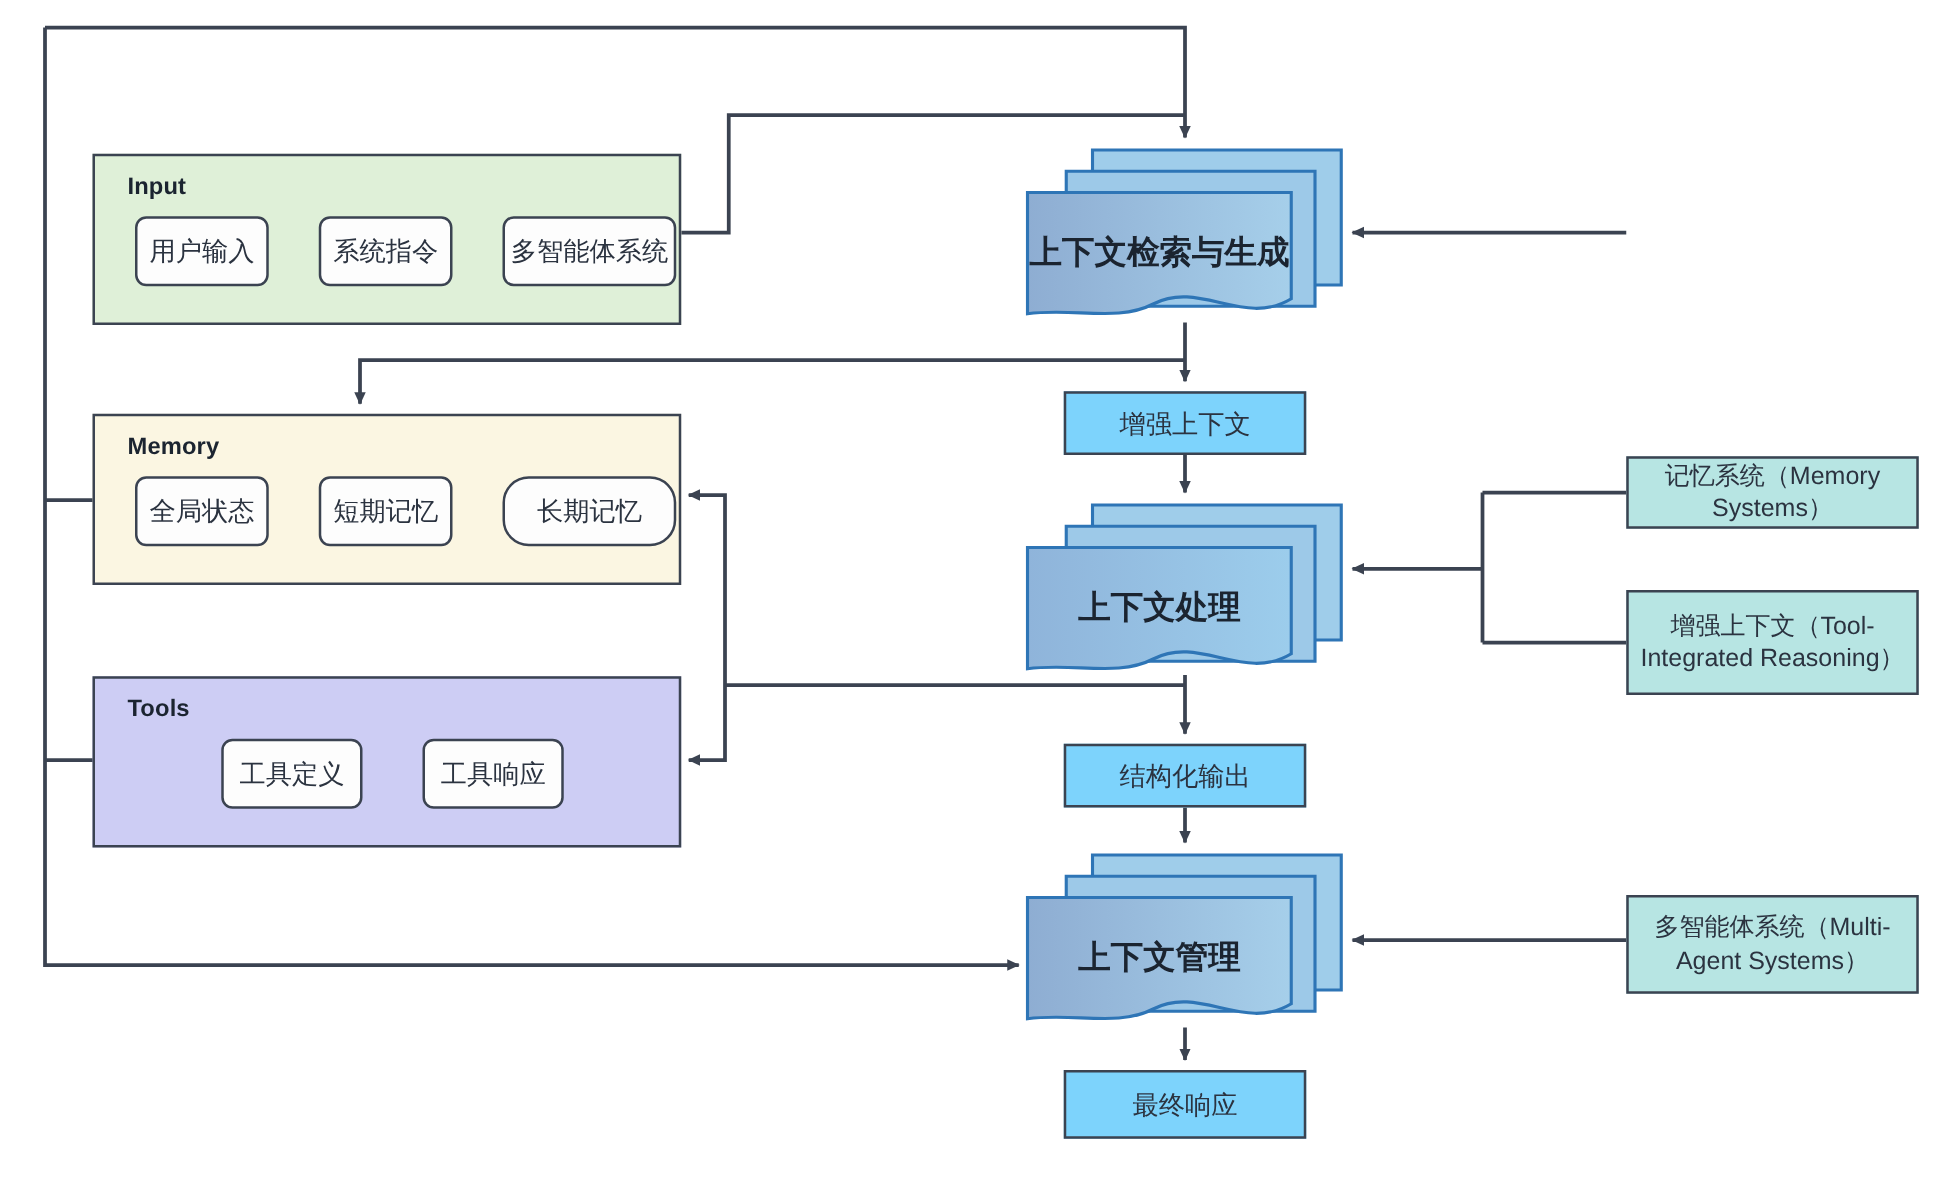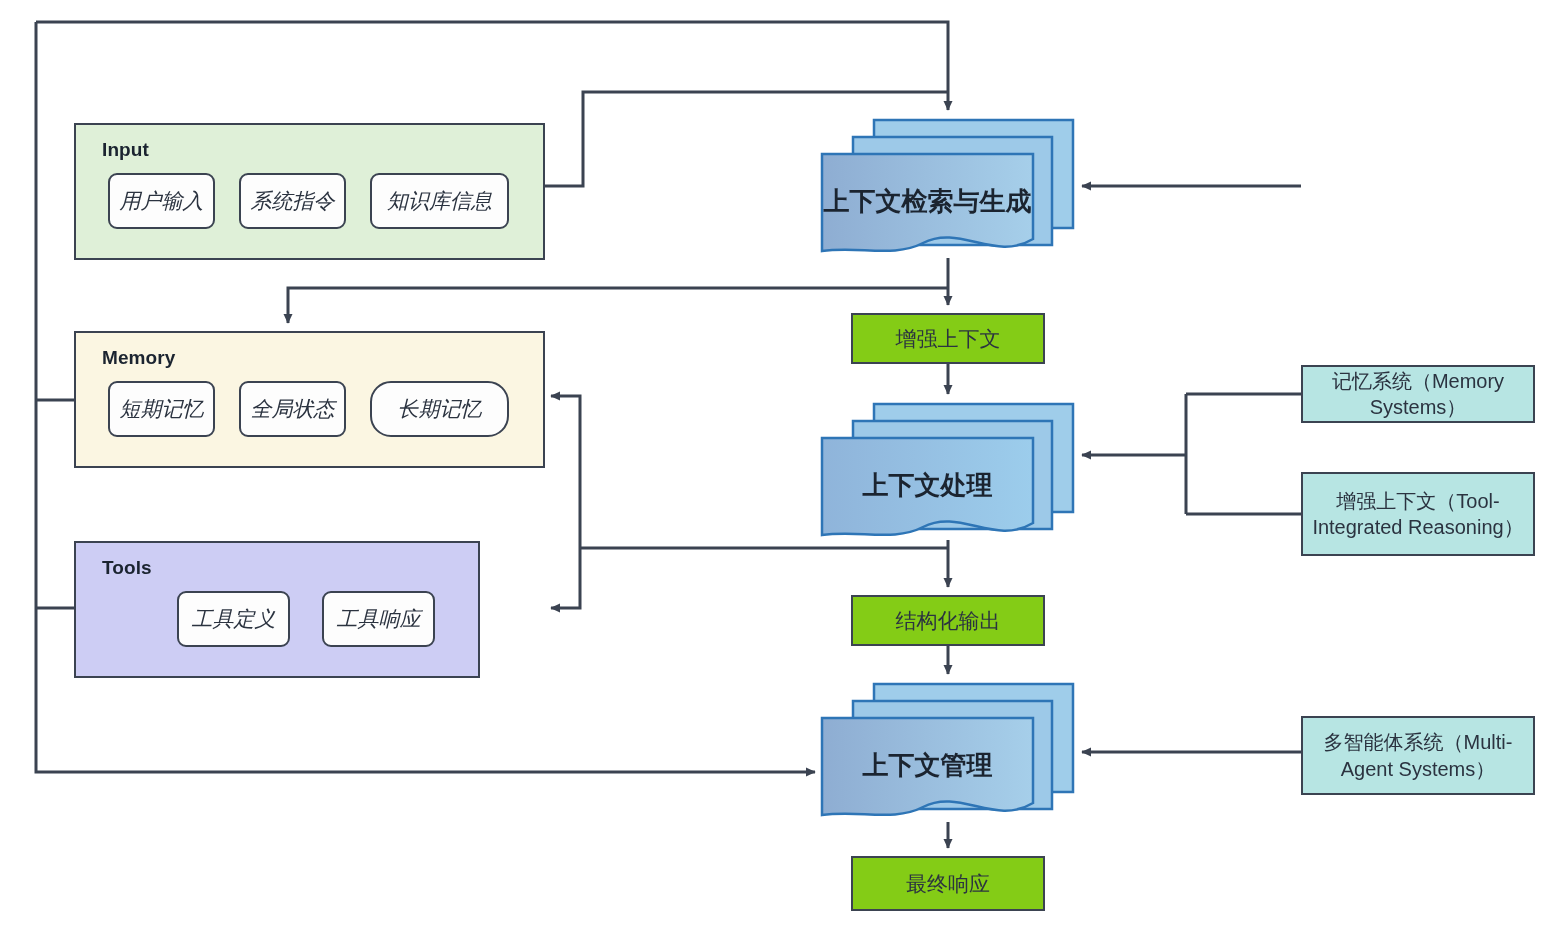--- a/index.html
+++ b/index.html
@@ -34,39 +34,38 @@
     font-size:19px;
     font-weight:bold;
     color:#1b2430;
     letter-spacing:0.1px;
     text-align:center;
   }
   .chips{
     position:absolute;
     left:0; right:0;
     display:flex;
-    gap:0;
-    font-style:italic;
+    gap:16px;
   }
   .chip{
     background:#fdfdfd;
     border:2px solid #3b4351;
     border-radius:9px;
     box-sizing:border-box;
     display:flex;
     align-items:center;
     justify-content:center;
     font-size:21px;
     color:#2b3340;
     height:56px;
   }
 
   #grp-input{ left:74px;  top:123px; width:471px; height:137px; background:#dff0d8; }
   #grp-memory{left:74px;  top:331px; width:471px; height:137px; background:#fbf6e2; }
-  #grp-tools{ left:74px;  top:541px; width:406px; height:137px; background:#cdcdf4; }
+  #grp-tools{ left:74px;  top:541px; width:471px; height:137px; background:#cdcdf4; }
 
   
   .docstack{
     position:absolute;
     width:255px;
     height:145px;
   }
   .docstack svg{ display:block; width:255px; height:145px; }
   .docstack .doclabel{
     position:absolute;
@@ -82,21 +81,21 @@
     color:#1b2430;
     pointer-events:none;
   }
   #node-retrieval{ left:820px; top:118px; }
   #node-processing{ left:820px; top:402px; }
   #node-management{ left:820px; top:682px; }
 
   
   .peach{
     position:absolute;
-    background:#84cc16;
+    background:#7dd3fc;
     border:2px solid #3b4351;
     box-sizing:border-box;
     display:flex;
     align-items:center;
     justify-content:center;
     font-size:21px;
     color:#2b3340;
   }
   #box-augmented{ left:851px; top:313px; width:194px; height:51px; }
   #box-structured{left:851px; top:595px; width:194px; height:51px; }
@@ -176,29 +175,29 @@
 
       <path d="M1301,752 L1082,752" marker-end="url(#ah)"></path>
     </g>
   </svg>
 
   <div class="group" id="grp-input">
     <div class="group-title">Input</div>
     <div class="chips" style="top:48px;left:32px;">
       <div class="chip" style="width:107px;margin-right:24px;">用户输入</div>
       <div class="chip" style="width:107px;margin-right:24px;">系统指令</div>
-      <div class="chip" style="width:139px;">知识库信息</div>
+      <div class="chip" style="width:139px;">多智能体系统</div>
     </div>
   </div>
 
   <div class="group" id="grp-memory">
     <div class="group-title">Memory</div>
     <div class="chips" style="top:48px;left:32px;">
+      <div class="chip" style="width:107px;margin-right:24px;">全局状态</div>
       <div class="chip" style="width:107px;margin-right:24px;">短期记忆</div>
-      <div class="chip" style="width:107px;margin-right:24px;">全局状态</div>
       <div class="chip" style="width:139px;border-radius:21px;">长期记忆</div>
     </div>
   </div>
 
   <div class="group" id="grp-tools">
     <div class="group-title">Tools</div>
     <div class="chips" style="top:48px;left:101px;">
       <div class="chip" style="width:113px;margin-right:32px;">工具定义</div>
       <div class="chip" style="width:113px;">工具响应</div>
     </div>

